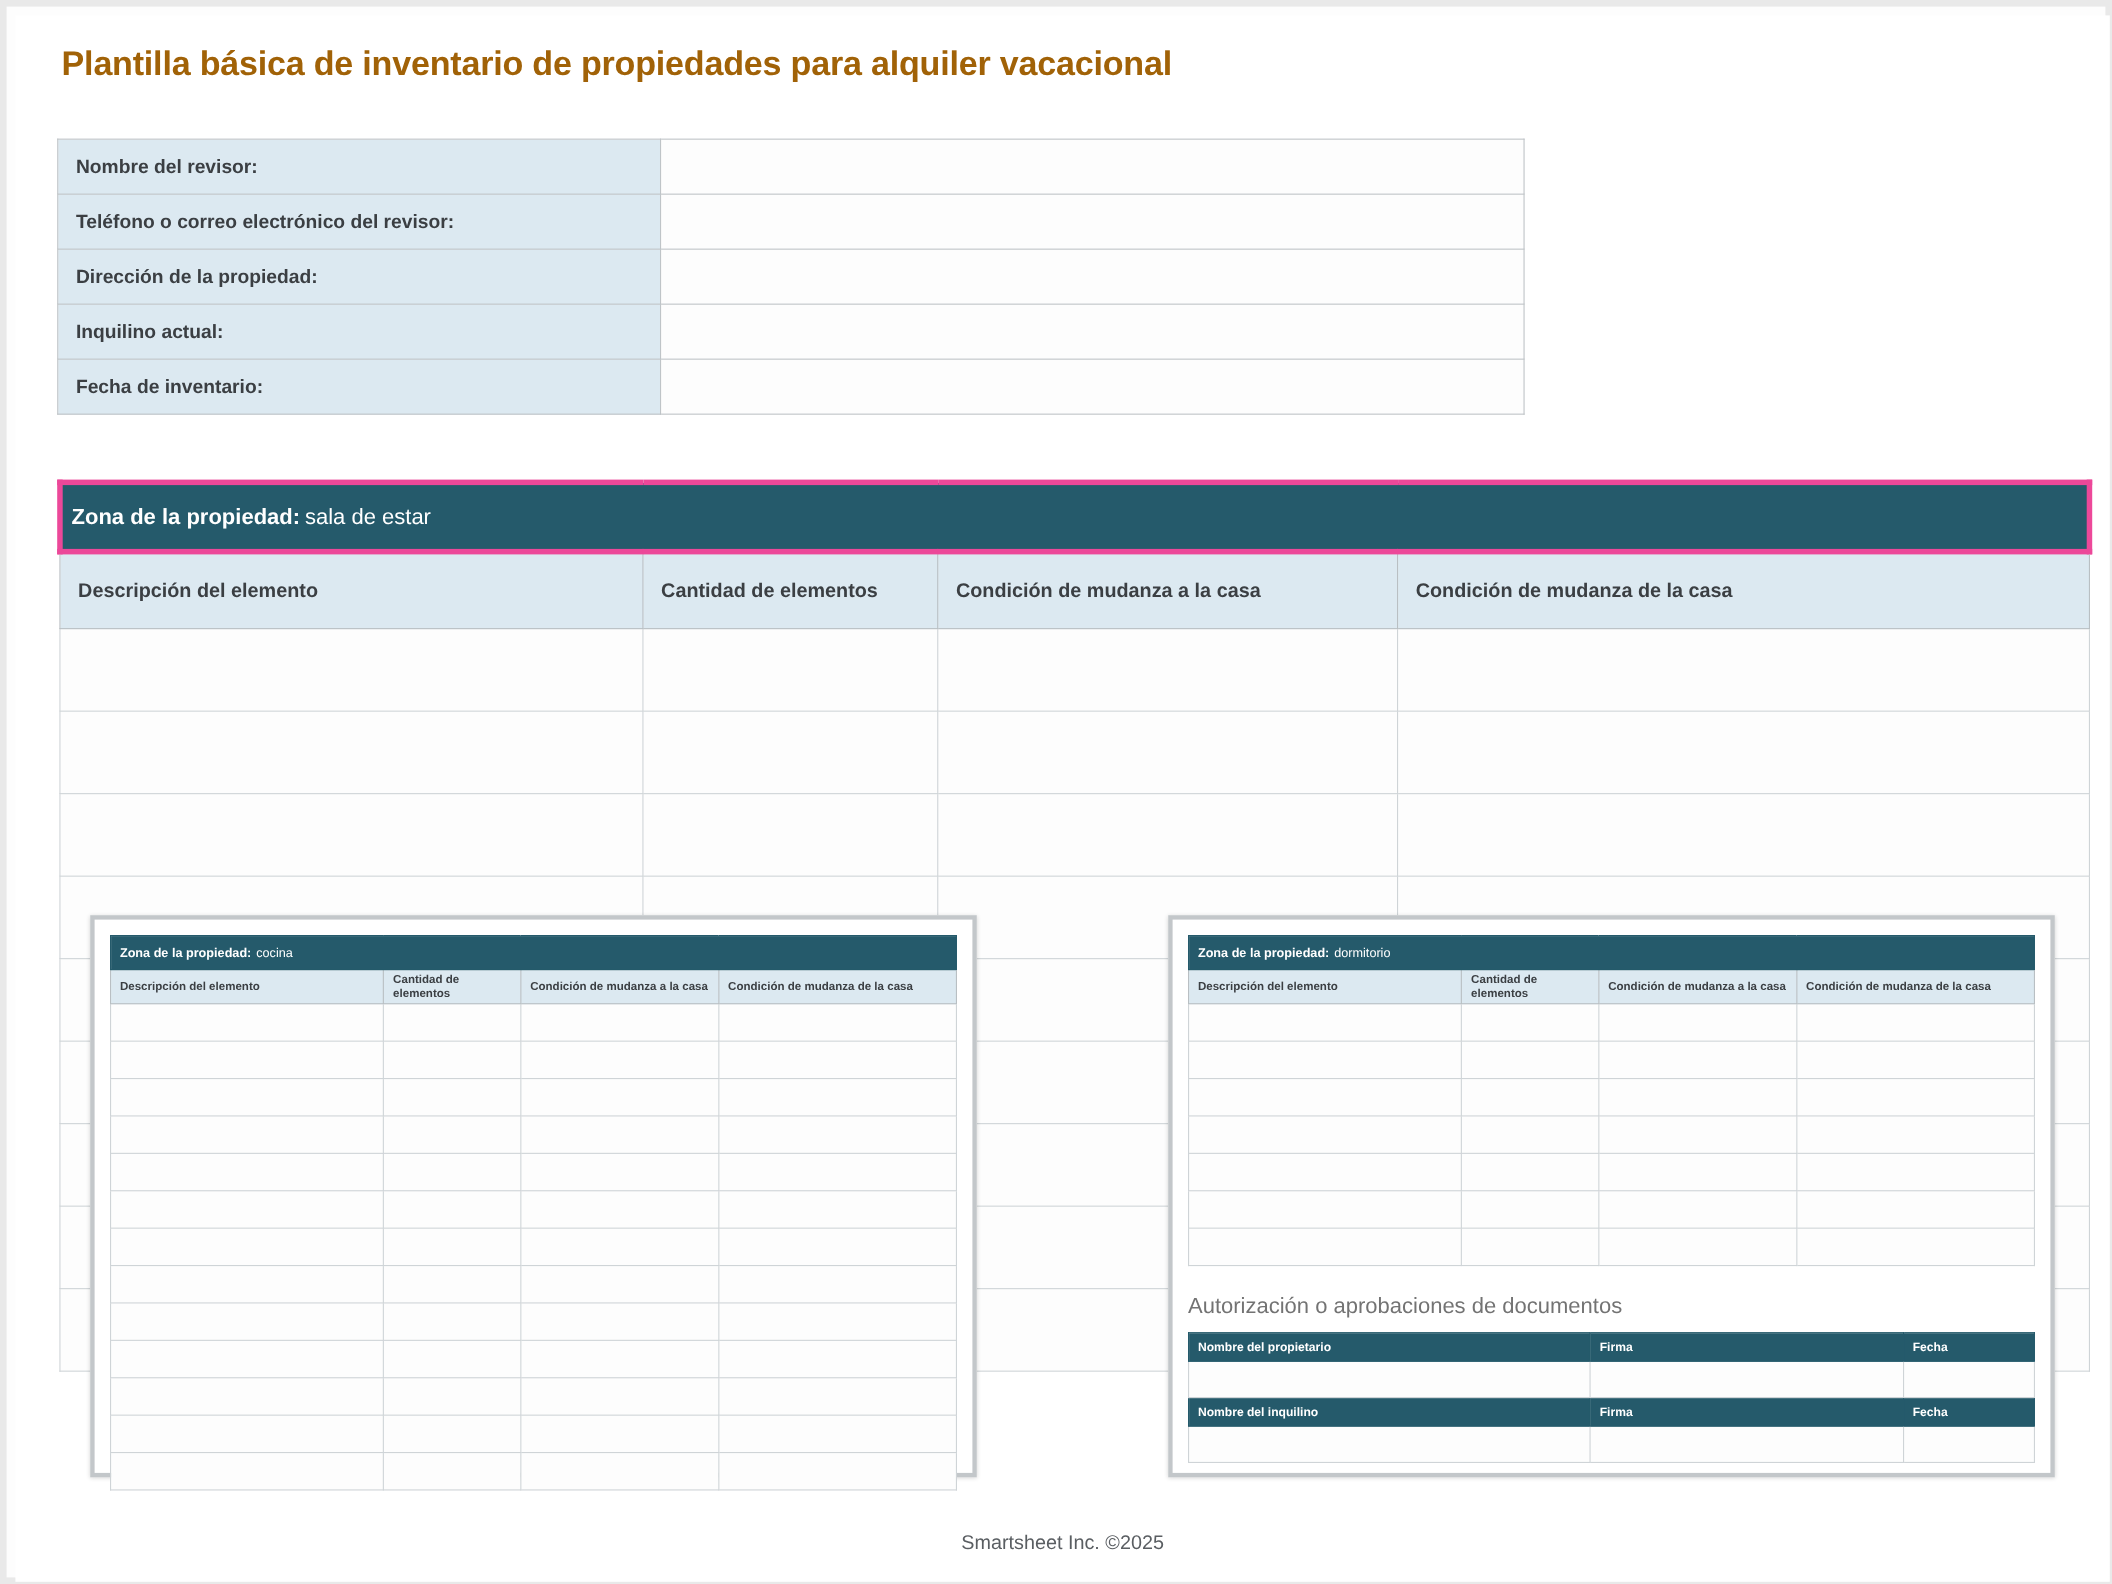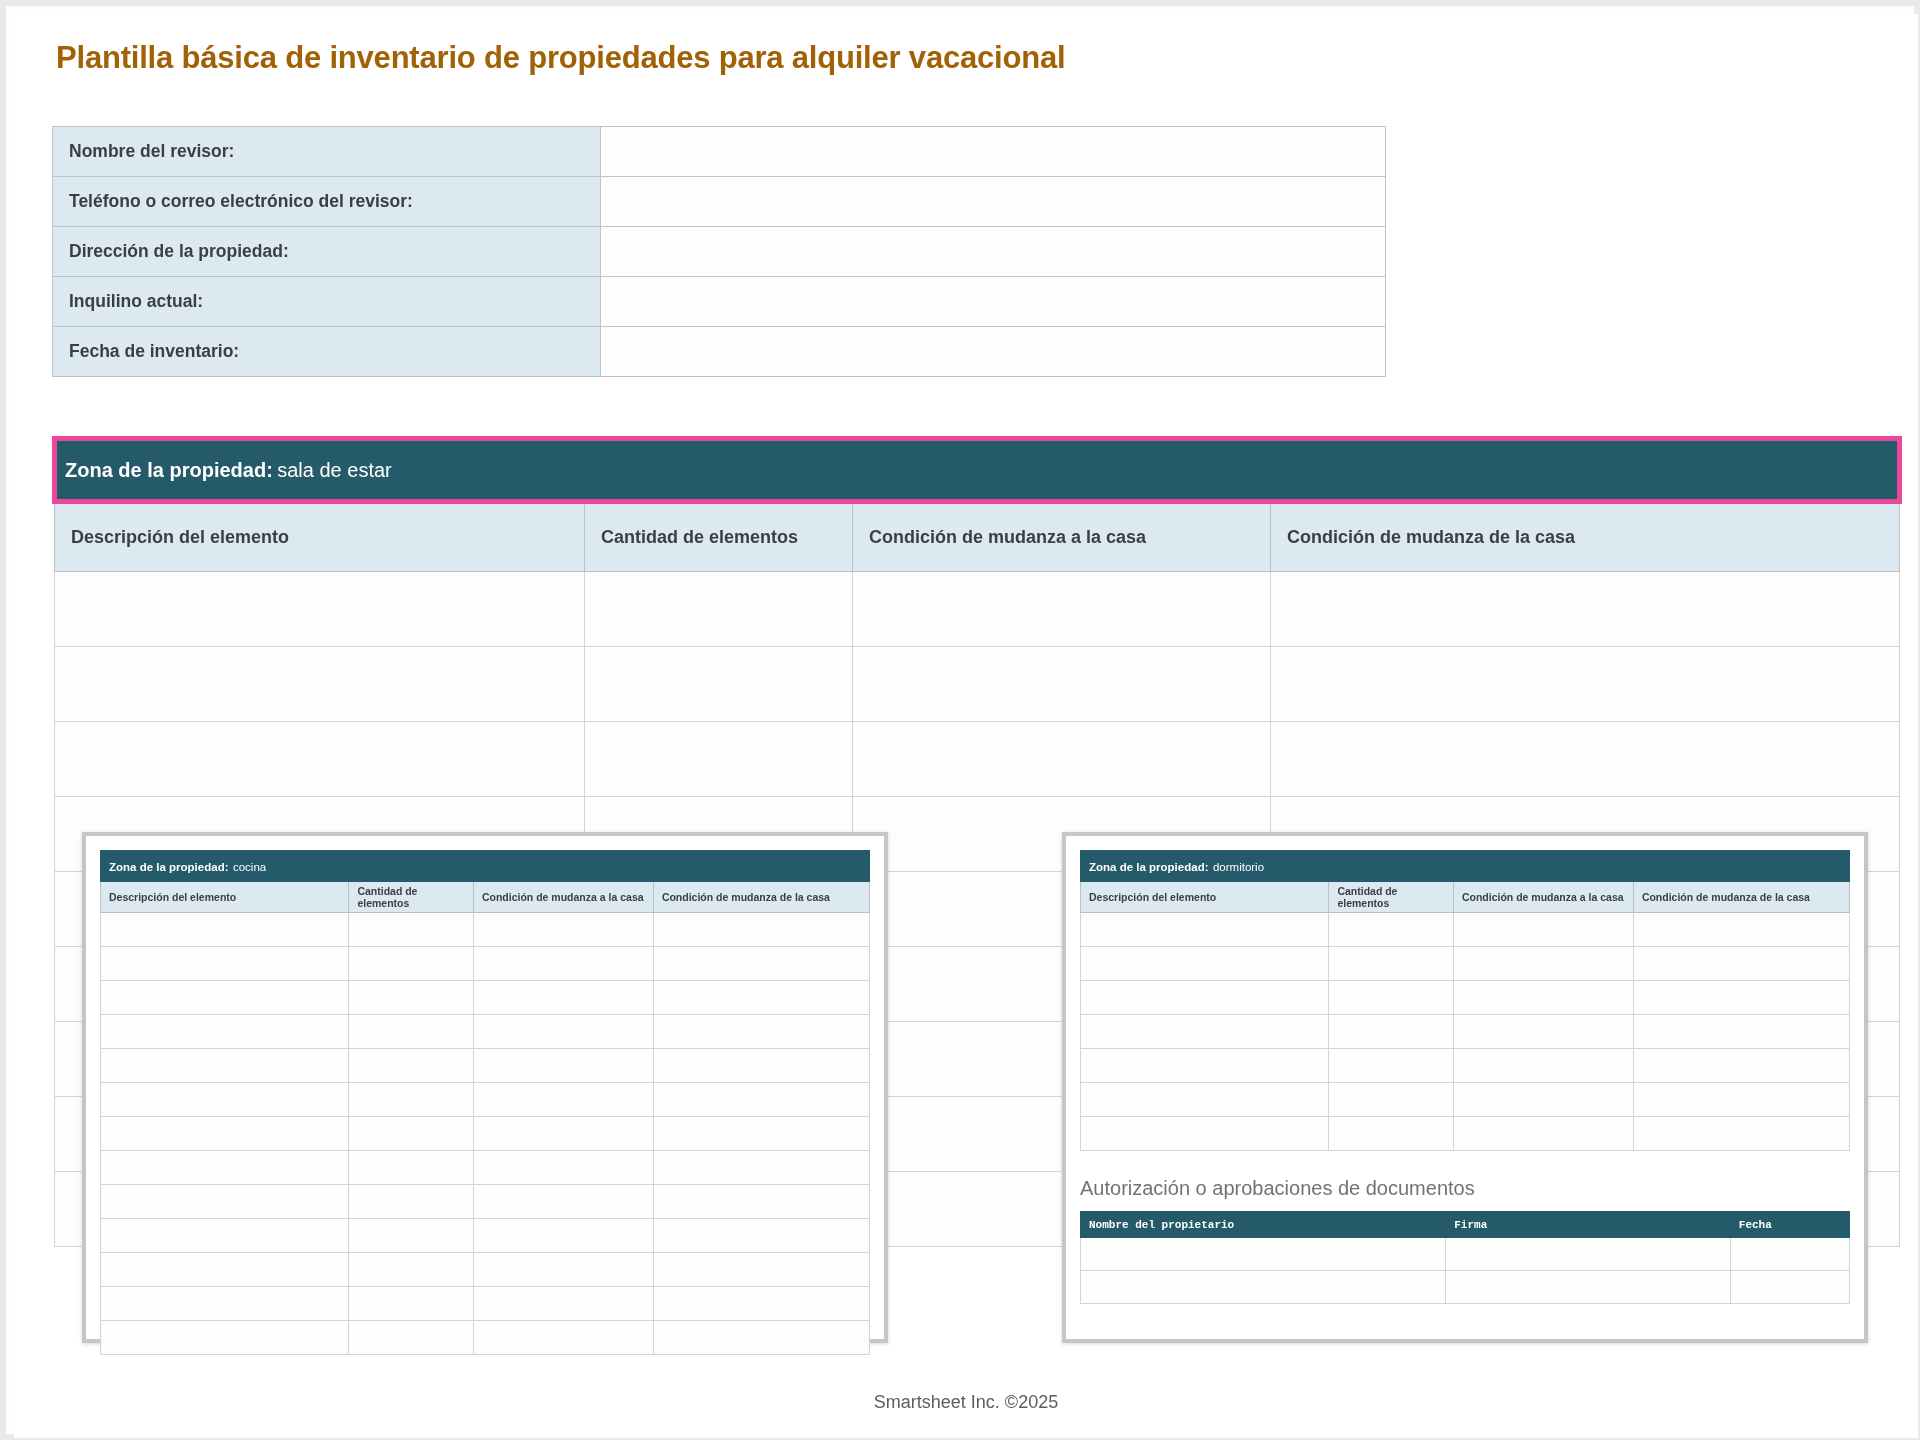--- a/index.html
+++ b/index.html
@@ -169,21 +169,20 @@
     background:#255a6b;
     color:#ffffff;
     font-size:11px;
     font-weight:bold;
     text-align:left;
     height:26px;
     padding:0 8px;
     border:1px solid #255a6b;
     vertical-align:middle;
     box-sizing:border-box;
-    font-family:Liberation Mono, monospace;
   }
   .auth-table td{
     height:30px;
     border:1px solid #cfd4d7;
     background:#fdfdfd;
   }
   .a1{width:47.5%;}
   .a2{width:37%;}
   .a3{width:15.5%;}
 
@@ -493,20 +492,25 @@
             <th>Nombre del propietario</th>
             <th>Firma</th>
             <th>Fecha</th>
           </tr>
           <tr>
             <td></td>
             <td></td>
             <td></td>
           </tr>
           <tr>
+            <th>Nombre del inquilino</th>
+            <th>Firma</th>
+            <th>Fecha</th>
+          </tr>
+          <tr>
             <td></td>
             <td></td>
             <td></td>
           </tr>
         </tbody>
       </table>
     </div>
   </div>
 
   <div class="footer">Smartsheet Inc. ©2025</div>

